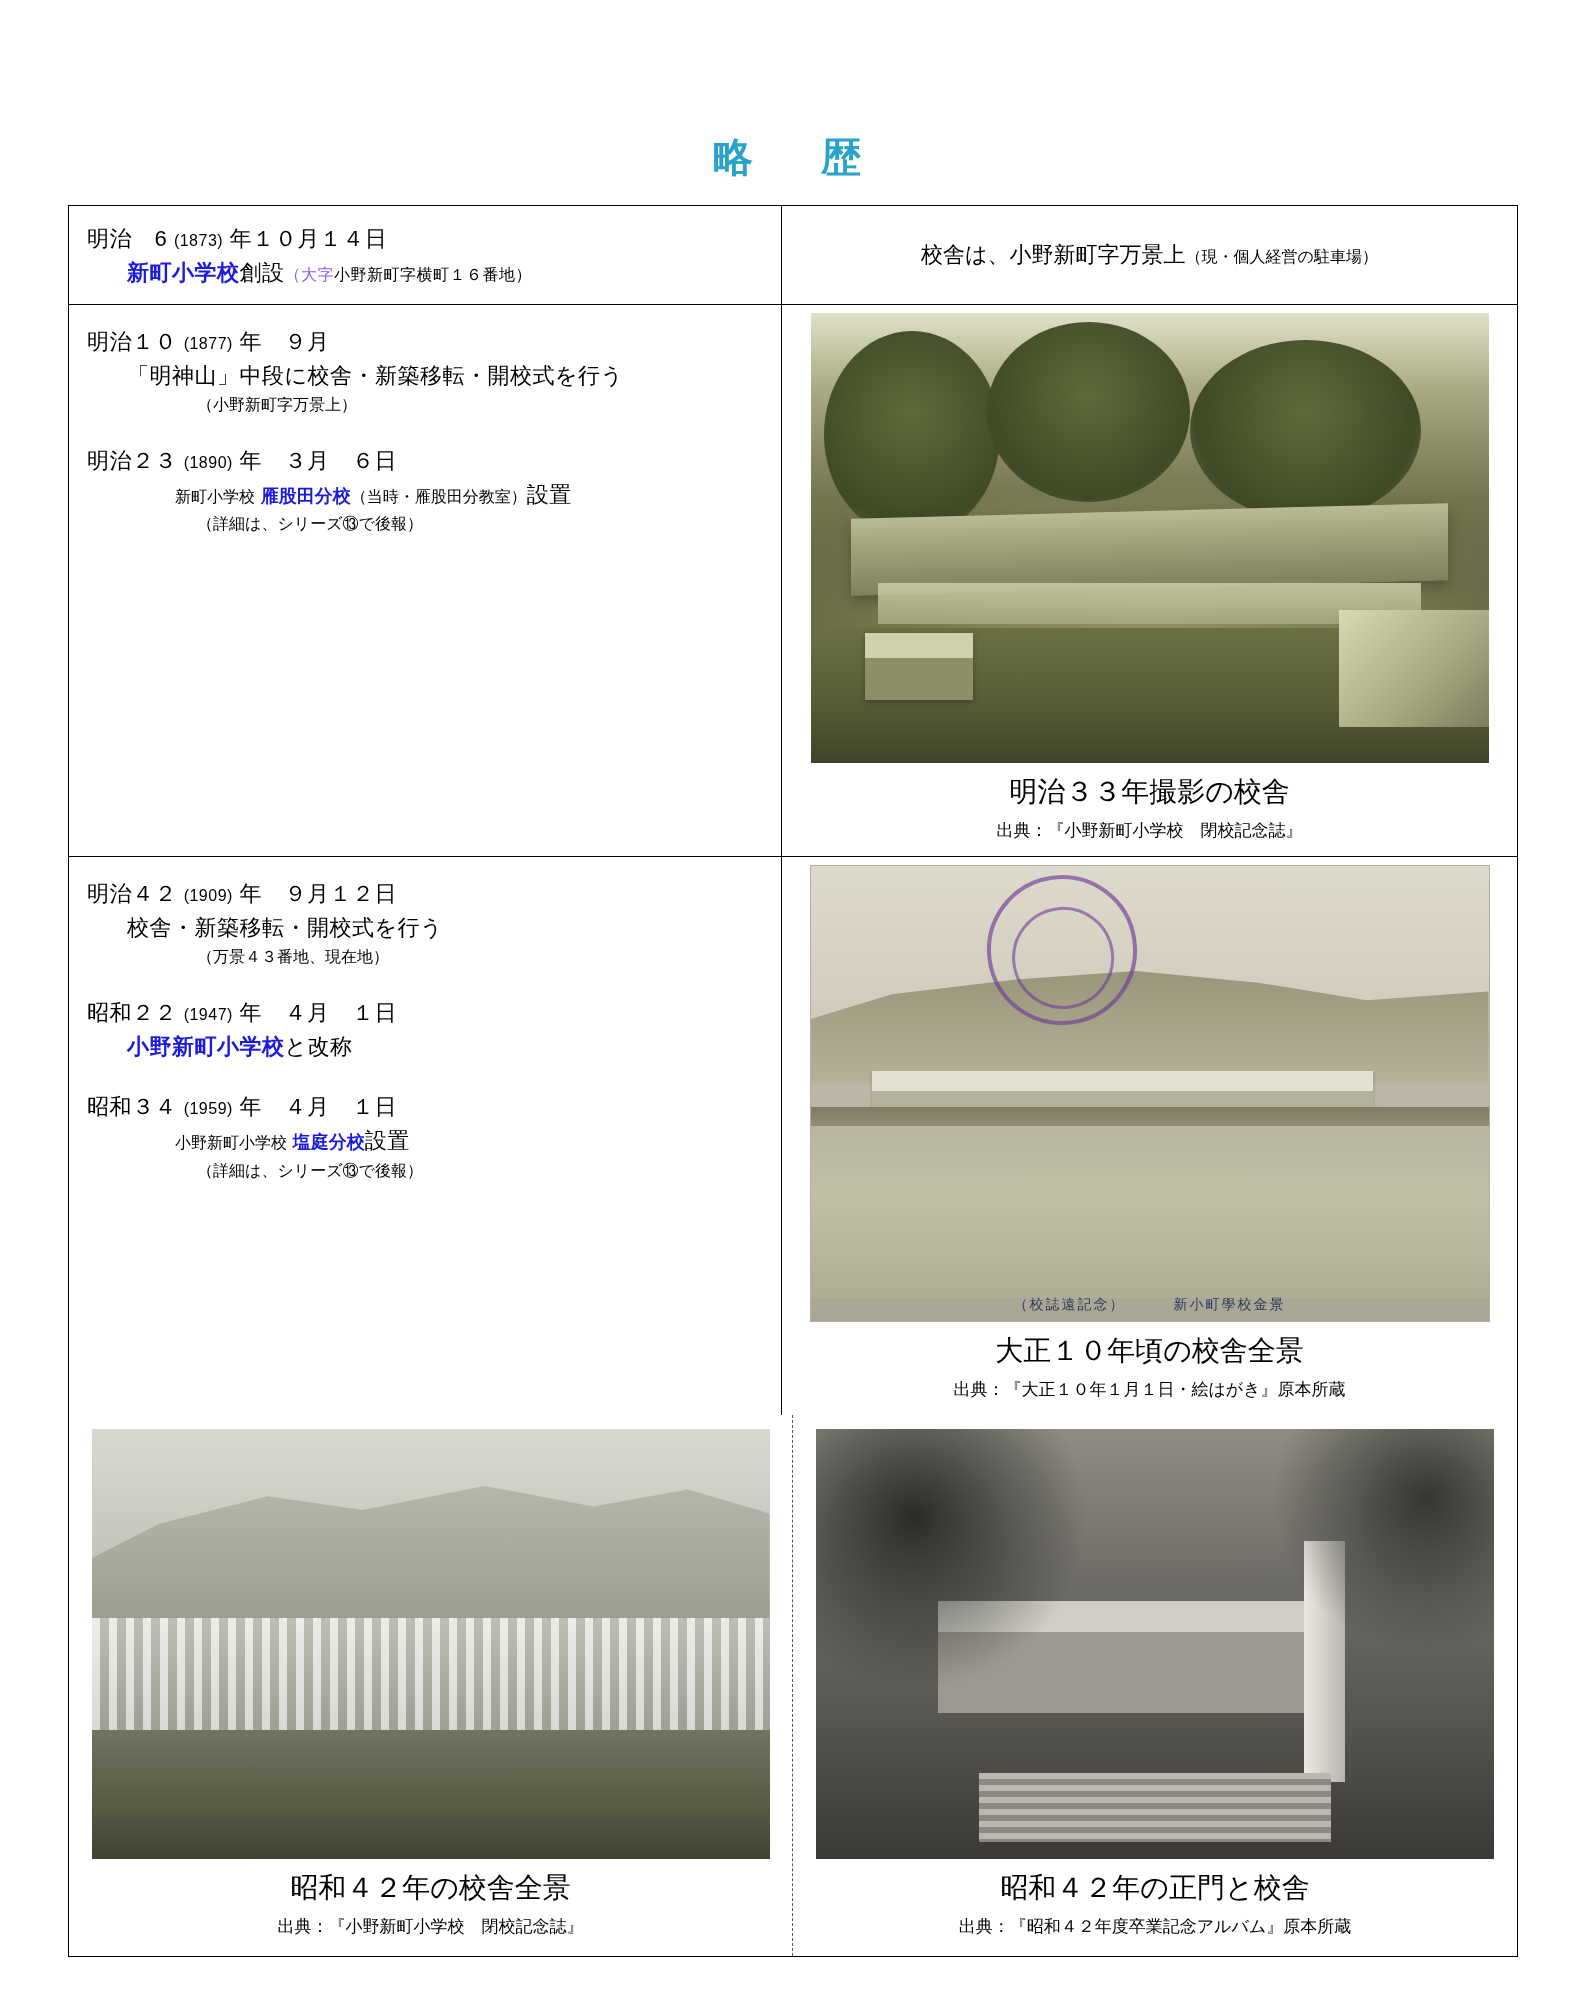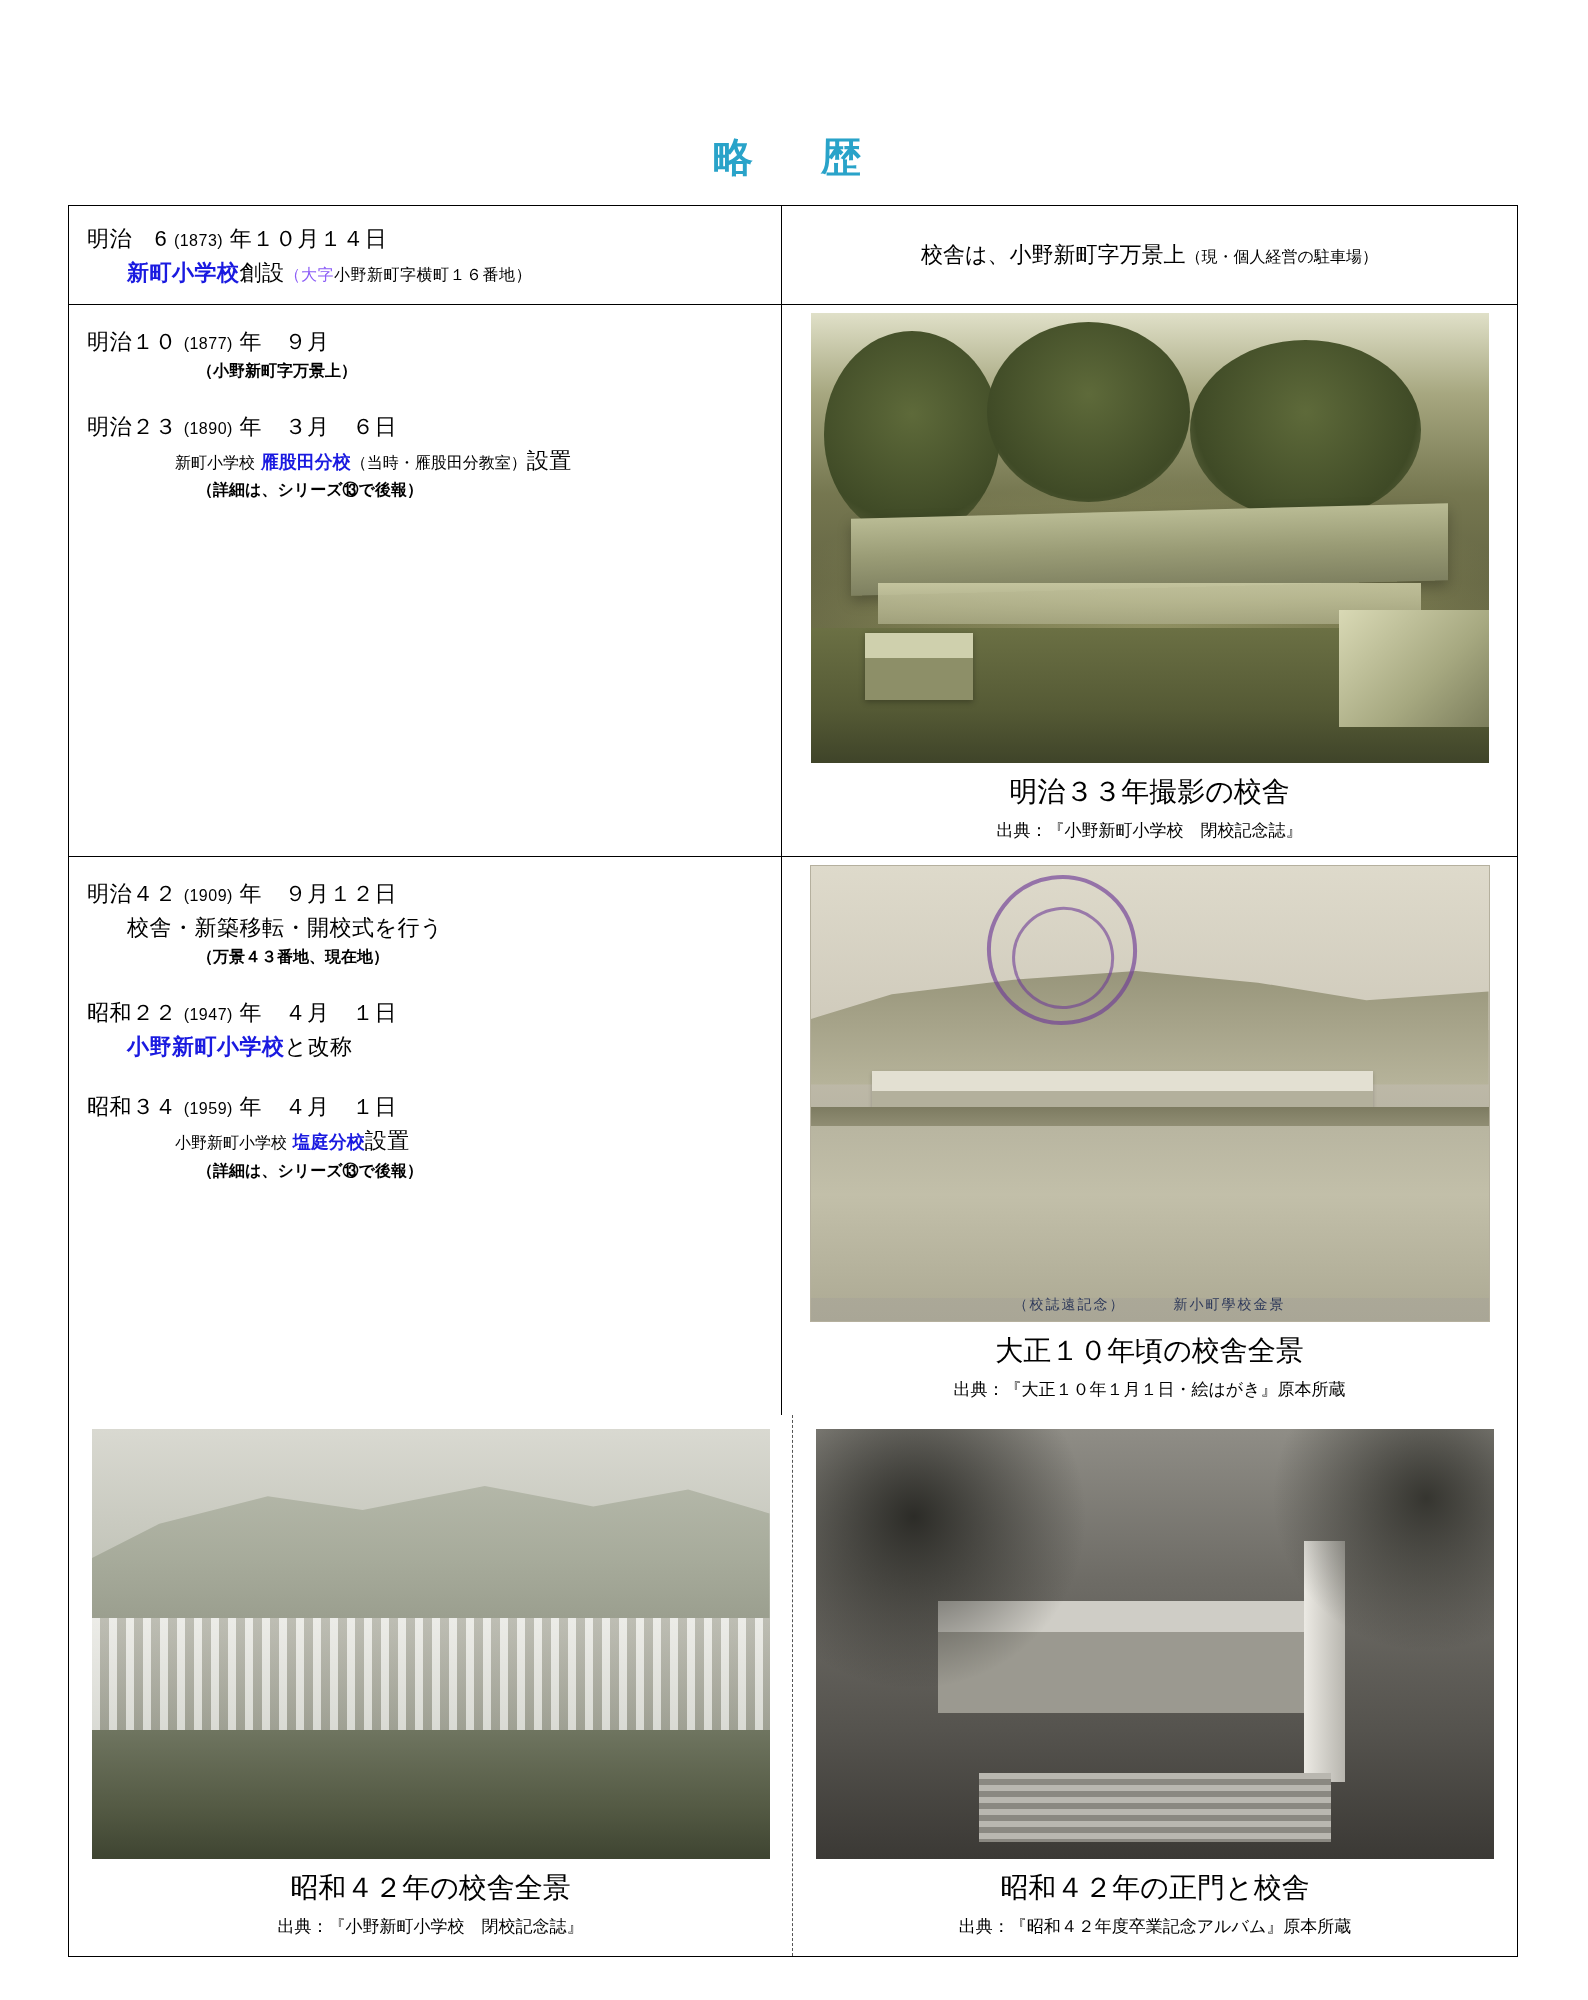--- a/index.html
+++ b/index.html
@@ -74,21 +74,21 @@
     line-height: 1.55;
     font-size: 21px;
     white-space: nowrap;
   }
   .big {
     font-size: 22px;
     letter-spacing: 0.5px;
   }
   .indent1 { padding-left: 40px; }
   .indent2 { padding-left: 88px; }
-  .indent3 { padding-left: 110px; font-weight: bold; }
+  .indent3 { padding-left: 110px; }
   .small {
     font-size: 16px;
   }
   .blue {
     color: #1a1ae0;
     font-weight: bold;
   }
   .blue-sm {
     color: #1a1ae0;
     font-weight: bold;
@@ -330,20 +330,21 @@
       </div>
     </div>
 
     <div class="row bordered-bottom">
       <div class="cell-left r2-left">
         <div class="line big">
           <span>明治１０</span>
           <span class="small">(1877)</span>
           <span>年　９月</span>
         </div>
+        <div class="line big indent1">「明神山」中段に校舎・新築移転・開校式を行う</div>
         <div class="line small indent3">（小野新町字万景上）</div>
         <div class="gap"></div>
         <div class="line big">
           <span>明治２３</span>
           <span class="small">(1890)</span>
           <span>年　３月　６日</span>
         </div>
         <div class="line indent2">
           <span class="small">新町小学校</span>
           <span class="blue-sm">雁股田分校</span><span class="small">（当時・雁股田分教室）</span><span class="big">設置</span>

